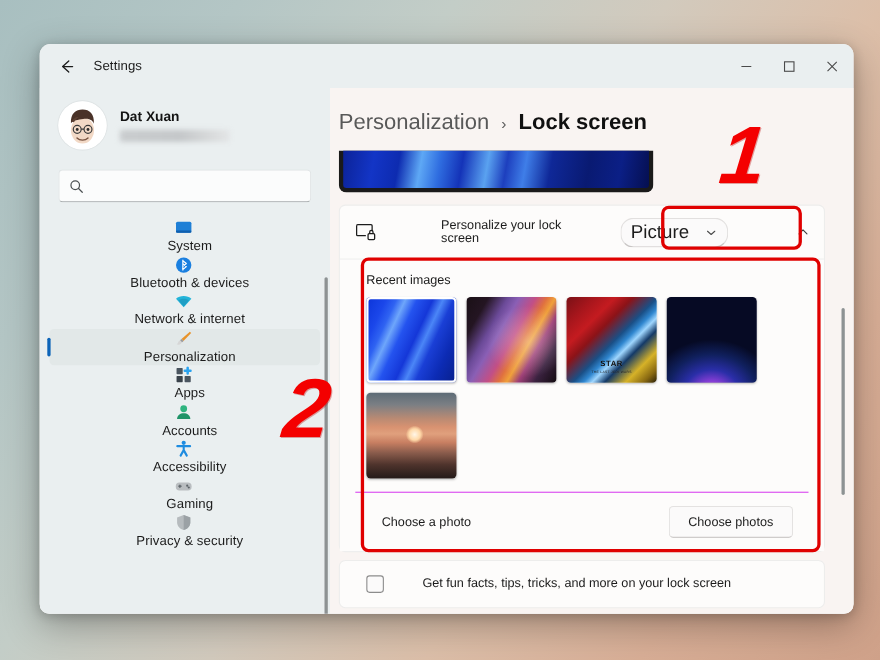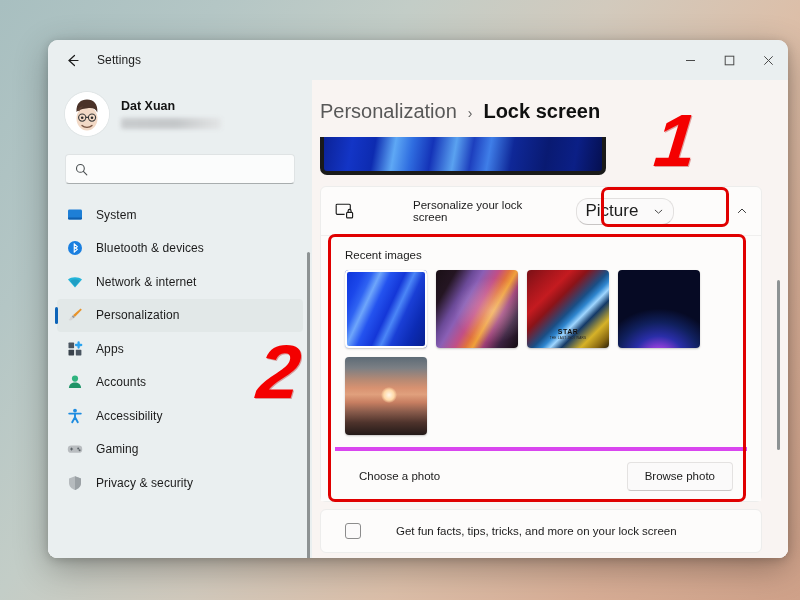--- a/index.html
+++ b/index.html
@@ -23,21 +23,21 @@
         #c3cdc7 34%,
         #d2cabd 50%,
         #dcbfa9 66%,
         #d8ae96 82%,
         #cfa189 100%);
   }
 
   
   #settings-window {
     position: absolute;
-    left: 48px;
+    left: 36px;
     top: 40px;
     width: 740px;
     height: 518px;
     border-radius: 10px 10px 9px 9px;
     background: #f3f3f3;
     box-shadow: 0 10px 34px rgba(0,0,0,.30), 0 2px 10px rgba(0,0,0,.18);
     overflow: hidden;
     display: flex;
     flex-direction: column;
   }
@@ -151,20 +151,21 @@
     margin-top: 14px;
     padding: 0 9px 0 9px;
   }
   .nav-item {
     position: relative;
     height: 33.5px;
     display: flex;
     align-items: center;
     border-radius: 4px;
     padding-left: 9px;
+    flex-direction: column;
   }
   .nav-item.selected { background: #e2e8e8; }
   .nav-item.selected::before {
     content: "";
     position: absolute;
     left: -2px; top: 8px;
     width: 3px; height: 17px;
     border-radius: 2px;
     background: #0d64b8;
   }
@@ -350,21 +351,21 @@
     font-weight: bold;
     font-size: 7px;
     color: #0c0c0c;
     letter-spacing: .5px;
     line-height: 7px;
     text-shadow: 0 0 1px rgba(255,255,255,.25);
   }
   .th3-wordmark small { display:block; font-size:3px; letter-spacing:.3px; font-weight:normal; }
 
   .choose-row {
-    border-top: 4px solid #d946ef;
+    border-top: 1px solid #d946ef;
     height: 54px;
     display: flex;
     align-items: center;
     padding: 0 14px 0 24px;
   }
   .choose-label { font-size: 11.5px; color: #1b1b1b; }
   .browse-btn {
     margin-left: auto;
     height: 29px;
     padding: 0 17px;
@@ -659,21 +660,21 @@
                   <span>STAR</span>
                   <small>THE LAST JEDI WARS</small>
                 </div>
               </div>
               <div class="thumb th4"></div>
               <div class="thumb th5"></div>
             </div>
 
             <div class="choose-row">
               <span class="choose-label">Choose a photo</span>
-              <button class="browse-btn">Browse photo</button>
+              <button class="browse-btn">Choose photos</button>
             </div>
           </div>
         </div>
 
         <div class="card-checkbox-row">
           <span class="cbox"></span>
           <span class="cbox-label">Get fun facts, tips, tricks, and more on your lock screen</span>
         </div>
 
         <div id="content-scrollbar"></div>

